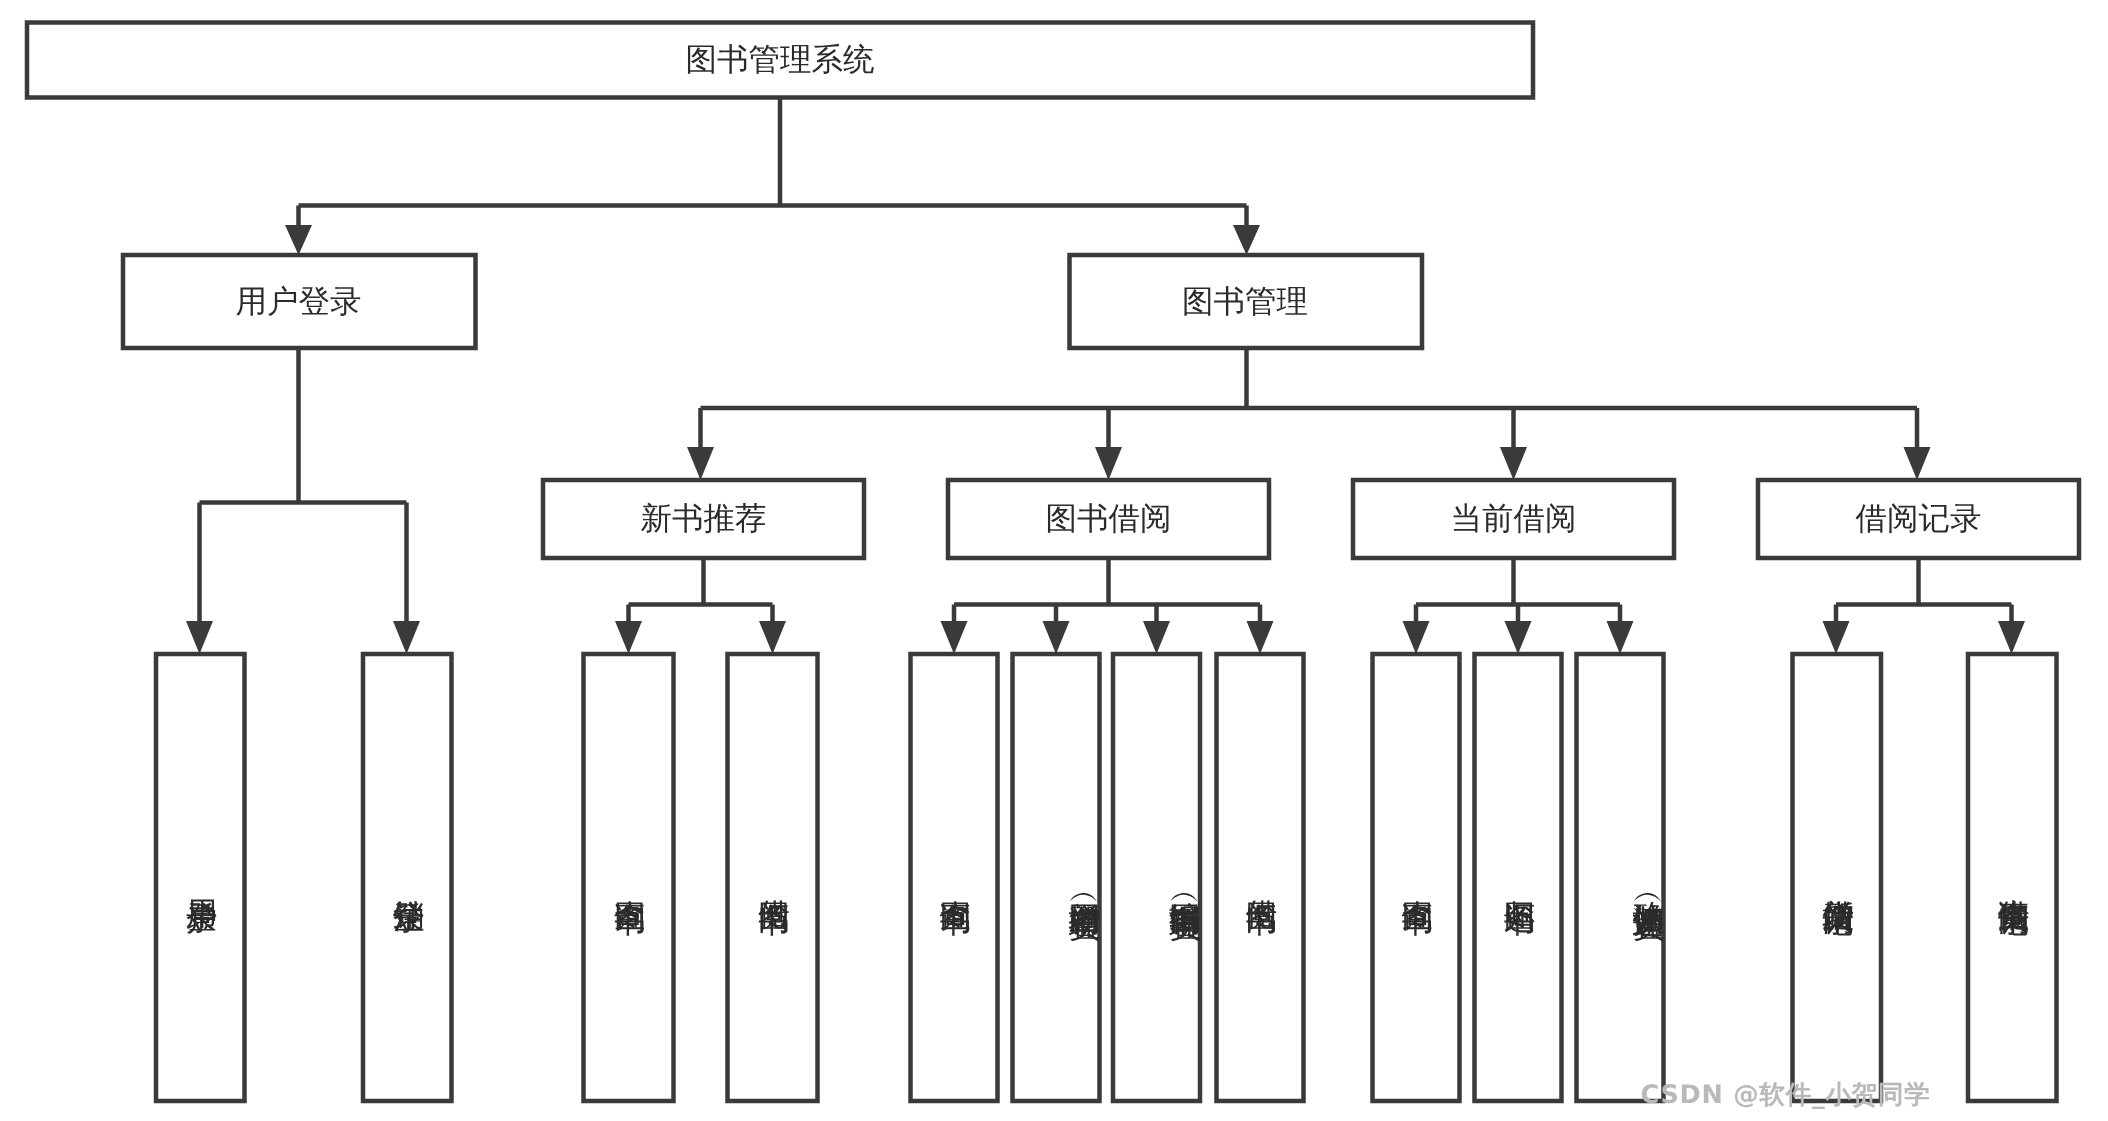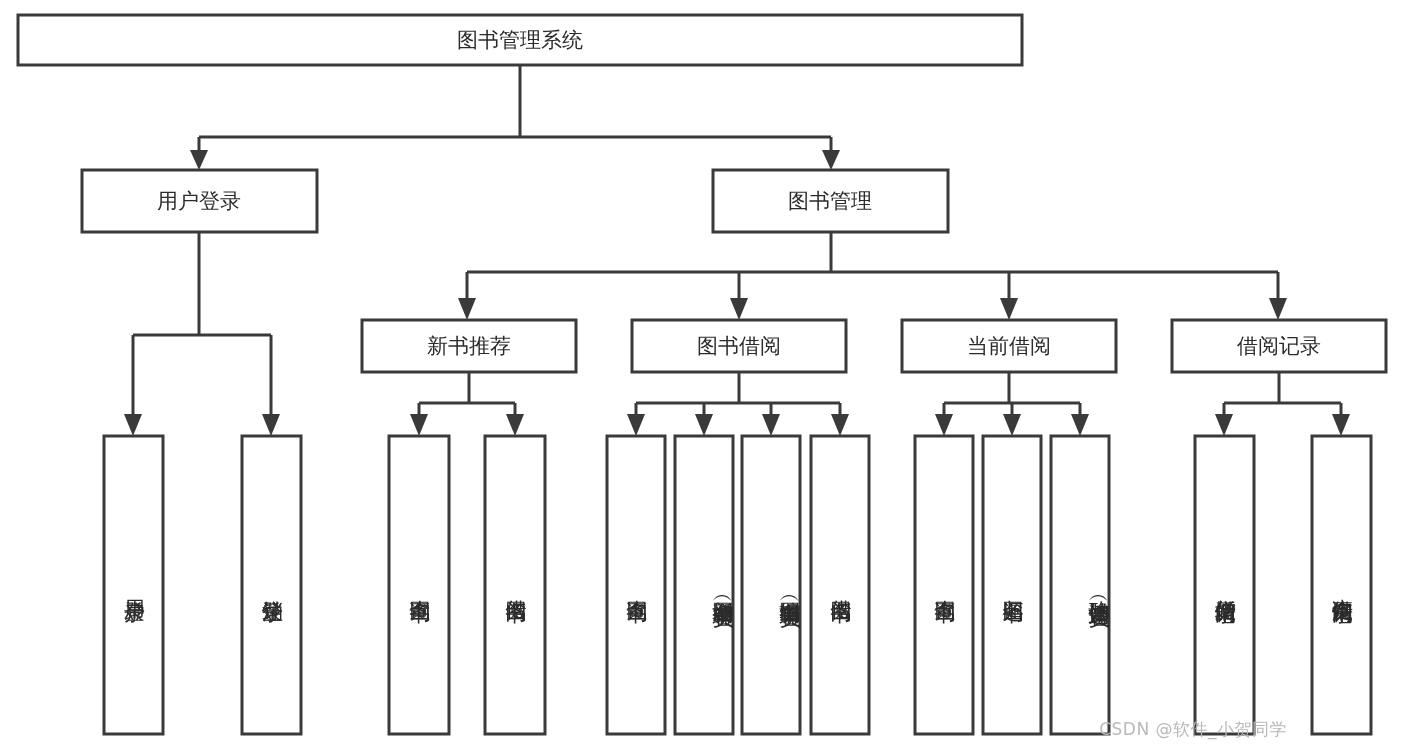--- a/index.html
+++ b/index.html
@@ -66,20 +66,21 @@
   }
   .watermark {
     position: absolute;
     right: 14px;
     bottom: 6px;
     font-family: "DejaVu Sans", "Liberation Sans", sans-serif;
     font-size: 17px;
     color: #b9b9b9;
     letter-spacing: 0.5px;
     white-space: nowrap;
+    font-weight: bold;
   }
 </style>
 </head>
 <body>
 
 <div id="diagram-root">
 
   <svg class="tree-canvas" viewBox="0 0 1405 747" xmlns="http://www.w3.org/2000/svg">
 
     <g>

